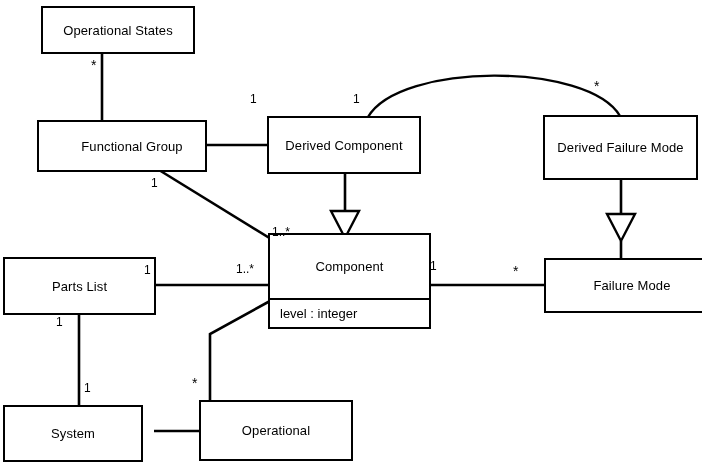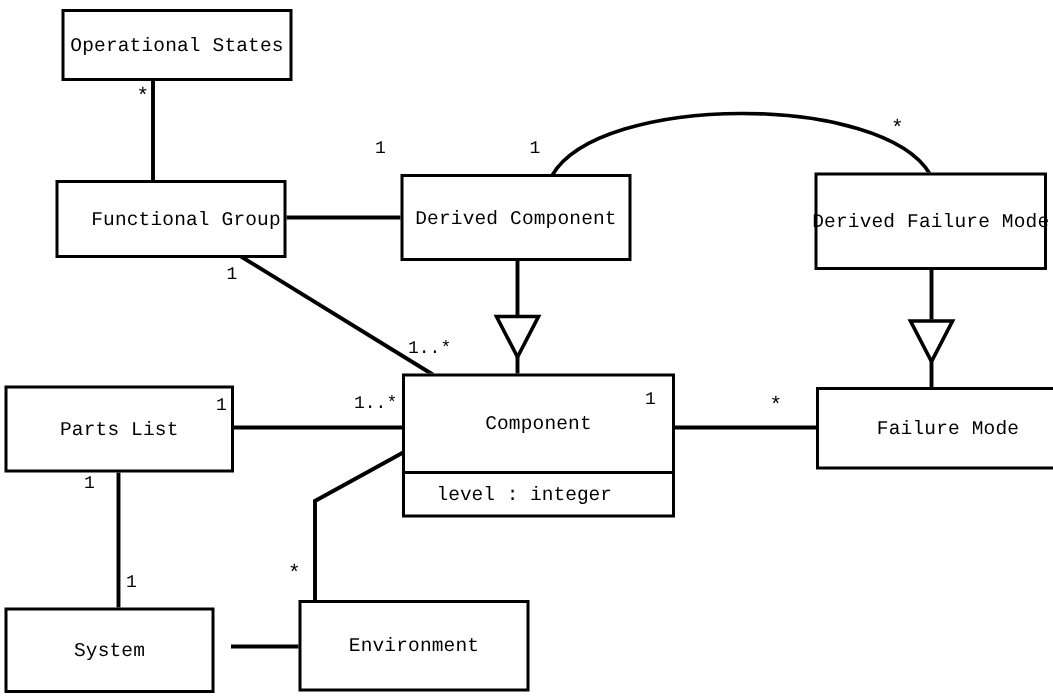--- a/index.html
+++ b/index.html
@@ -6,21 +6,21 @@
   html, body {
     margin: 0;
     padding: 0;
     background: #ffffff;
   }
   #diagram-canvas {
     position: relative;
     width: 702px;
     height: 464px;
     background: #ffffff;
-    font-family: Liberation Mono, monospace;
+    font-family: Liberation Sans, sans-serif;
     overflow: hidden;
   }
   #edge-layer {
     position: absolute;
     left: 0;
     top: 0;
     width: 702px;
     height: 464px;
     pointer-events: none;
   }
@@ -44,21 +44,21 @@
     white-space: nowrap;
     padding: 0 6px;
   }
   .uml-attr-compartment {
     border-top: 2px solid #000000;
     display: flex;
     align-items: center;
     justify-content: flex-start;
     font-size: 13px;
     color: #000000;
-    padding: 0 0 0 21px;
+    padding: 0 0 0 10px;
     white-space: nowrap;
   }
   .multiplicity {
     position: absolute;
     font-size: 12px;
     color: #000000;
     white-space: nowrap;
     line-height: 1;
     z-index: 4;
   }
@@ -97,51 +97,51 @@
 
     <line x1="154" y1="431" x2="200" y2="431" stroke="#000" stroke-width="2.6"></line>
 
     <polyline points="210,401 210,334 270,301" fill="none" stroke="#000" stroke-width="2.6"></polyline>
   </svg>
 
   <div class="uml-class" style="left:41px; top:6px; width:154px; height:48px;">
     <div class="uml-name-compartment">Operational States</div>
   </div>
 
-  <div class="uml-class" style="left:37px; top:120px; width:154px; height:52px;padding-left:20px;">
+  <div class="uml-class" style="left:37px; top:120px; width:170px; height:52px;padding-left:20px;">
     <div class="uml-name-compartment">Functional Group</div>
   </div>
 
   <div class="uml-class" style="left:543px; top:115px; width:155px; height:65px;">
     <div class="uml-name-compartment">Derived Failure Mode</div>
   </div>
 
   <div class="uml-class" style="left:267px; top:116px; width:154px; height:58px;">
     <div class="uml-name-compartment">Derived Component</div>
   </div>
 
   <div class="uml-class" style="left:3px; top:257px; width:153px; height:58px;">
     <div class="uml-name-compartment">Parts List</div>
   </div>
 
-  <div class="uml-class" style="left:268px; top:249px; width:182px; height:96px;">
+  <div class="uml-class" style="left:268px; top:233px; width:163px; height:96px;">
     <div class="uml-name-compartment">Component</div>
     <div class="uml-attr-compartment" style="height:27px;">level : integer</div>
   </div>
 
   <div class="uml-class" style="left:544px; top:258px; width:176px; height:55px;">
     <div class="uml-name-compartment">Failure Mode</div>
   </div>
 
   <div class="uml-class" style="left:3px; top:405px; width:140px; height:57px;">
     <div class="uml-name-compartment">System</div>
   </div>
 
   <div class="uml-class" style="left:199px; top:400px; width:154px; height:61px;">
-    <div class="uml-name-compartment">Environment</div>
+    <div class="uml-name-compartment">Operational</div>
   </div>
 
   <div class="multiplicity star" style="left:91px; top:58px;">*</div>
 
   <div class="multiplicity" style="left:250px; top:93px;">1</div>
 
   <div class="multiplicity" style="left:353px; top:93px;">1</div>
 
   <div class="multiplicity star" style="left:594px; top:79px;">*</div>
 

